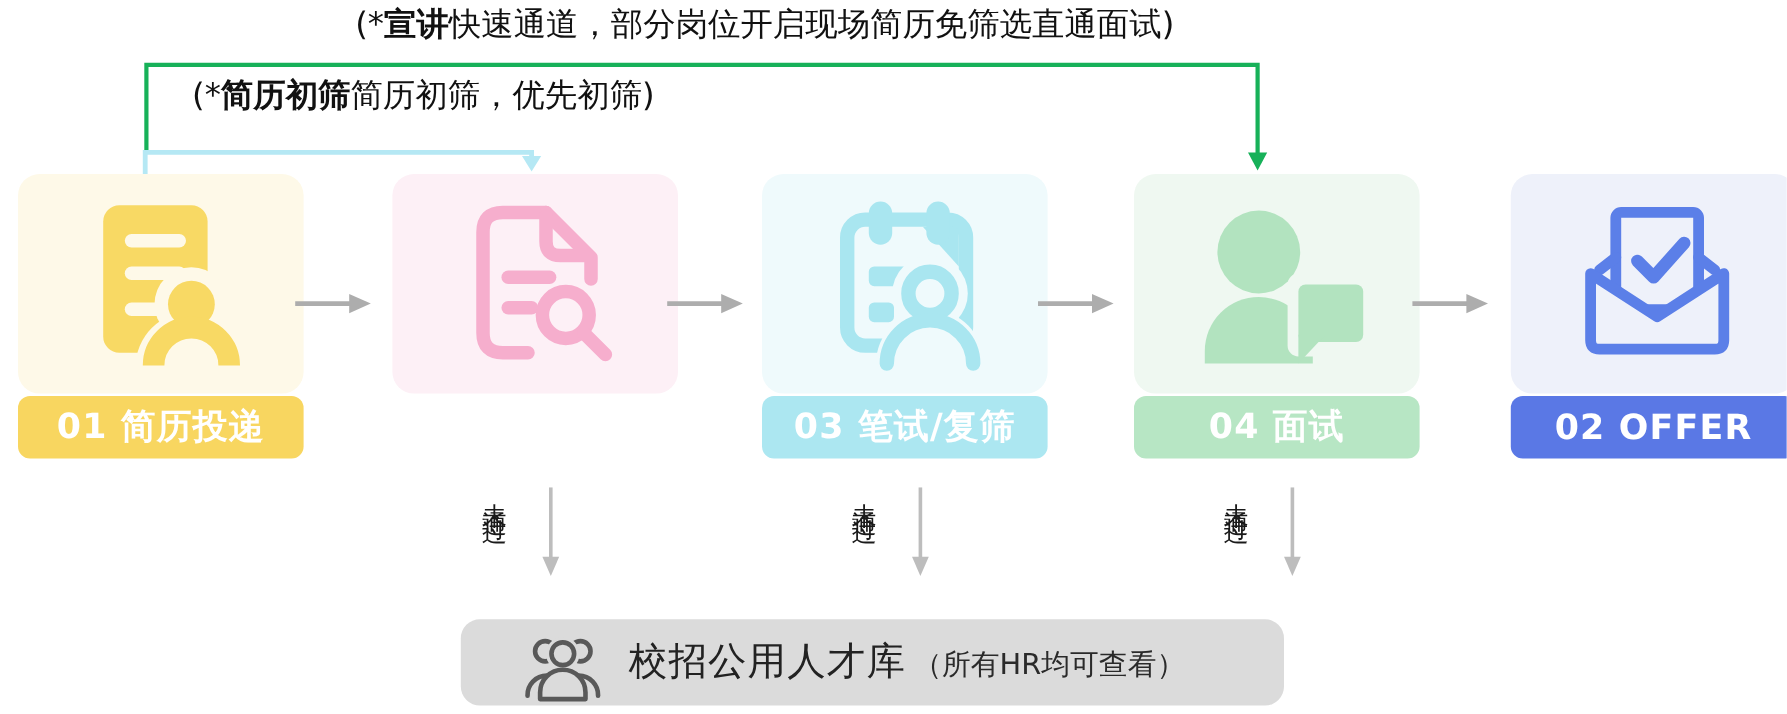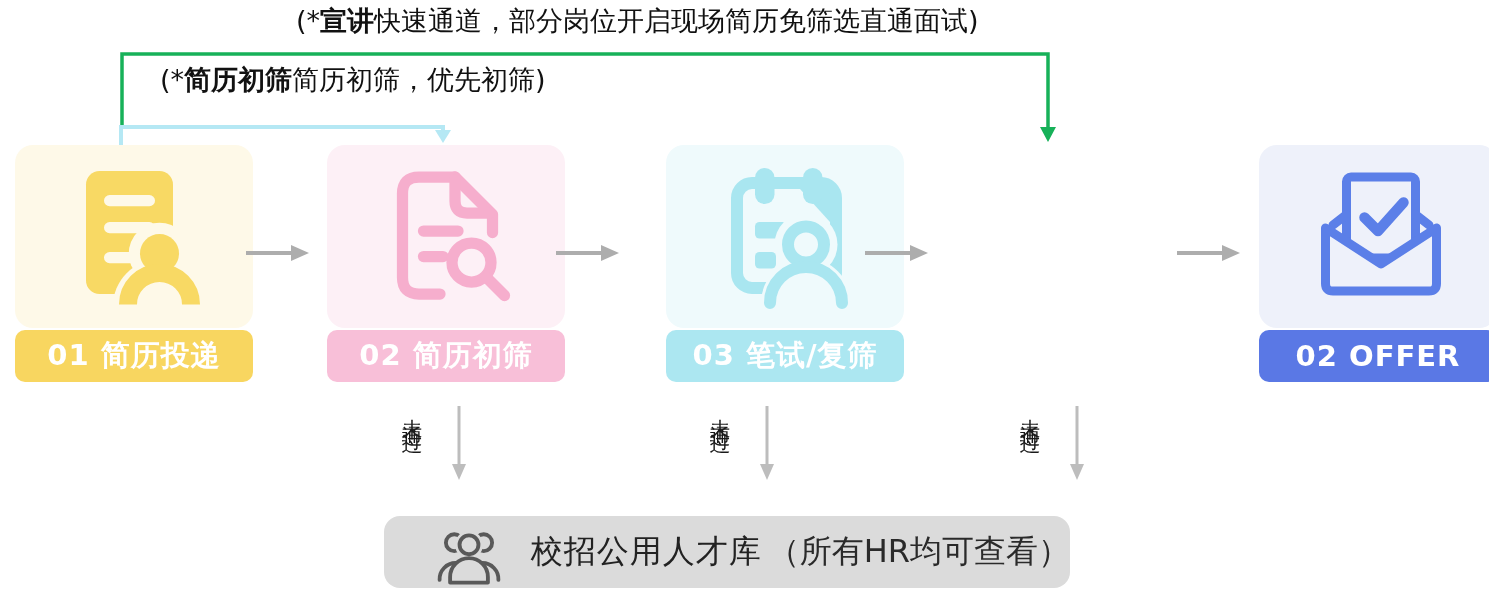--- a/index.html
+++ b/index.html
@@ -15,42 +15,42 @@
   
   .lines-overlay{position:absolute;left:0;top:0;width:1489px;height:150px;}
 
   
   .stage{position:absolute;top:145px;width:238px;display:flex;flex-direction:column;gap:2px;padding-left:12px;}
   .stage .icon-area{height:183px;border-radius:18px;display:flex;align-items:center;justify-content:center;}
   .stage .label-bar{height:52px;border-radius:10px;display:flex;align-items:center;justify-content:center;
     color:#ffffff;font-size:29px;font-weight:700;letter-spacing:1px;white-space:nowrap;}
   .s1{left:3px;}   .s1 .icon-area{background:#FEF9E8;} .s1 .label-bar{background:#F8D660;}
   .s2{left:315px;} .s2 .icon-area{background:#FDF0F6;} .s2 .label-bar{background:#F8BFD8;}
-  .s3{left:654px;} .s3 .icon-area{background:#EFFAFC;} .s3 .label-bar{background:#ACE7F1;}
+  .s3{left:623px;} .s3 .icon-area{background:#EFFAFC;} .s3 .label-bar{background:#ACE7F1;}
   .s4{left:933px;} .s4 .icon-area{background:#EFF8F1;} .s4 .label-bar{background:#B7E6C4;}
   .s5{left:1247px;}.s5 .icon-area{background:#EEF1FA;} .s5 .label-bar{background:#5A78E5;}
 
   
   .h-arrow{position:absolute;top:241px;width:66px;height:24px;}
   .h1{left:245px;} .h2{left:555px;} .h3{left:864px;} .h4{left:1176px;}
 
   
   .fail-group{position:absolute;top:402px;width:128px;display:flex;justify-content:center;gap:26px;}
   .f2{left:370px;} .f3{left:678px;} .f4{left:988px;}
   .fail-text{writing-mode:vertical-rl;text-orientation:upright;font-size:21px;letter-spacing:7px;
     color:#1a1a1a;line-height:24px;}
   .fail-arrow{margin-top:4px;}
 
   
   .talent-pool{position:absolute;left:384px;top:516px;width:686px;height:72px;background:#DBDBDB;
-    border-radius:16px;display:flex;align-items:center;padding-left:50px;box-sizing:border-box;justify-content:space-between;}
+    border-radius:16px;display:flex;align-items:center;padding-left:50px;box-sizing:border-box;}
   .talent-pool .pool-icon{width:70px;height:70px;margin-top:8px;flex:0 0 auto;}
   .pool-text{display:flex;align-items:baseline;margin-left:20px;white-space:nowrap;}
   .pool-title{font-size:32px;color:#222;letter-spacing:1px;}
-  .pool-sub{font-size:32px;color:#2a2a2a;margin-left:6px;}
+  .pool-sub{font-size:24px;color:#2a2a2a;margin-left:6px;}
 </style>
 </head>
 <body>
 
 <div class="canvas">
 
   <svg class="lines-overlay" viewBox="0 0 1489 150">
     <path d="M122,126 V54 H1048 V128" fill="none" stroke="#17B159" stroke-width="3.5"></path>
     <polygon points="1040,127 1056,127 1048,142" fill="#17B159"></polygon>
     <path d="M121,146 V127 H443 V131" fill="none" stroke="#B5E8F4" stroke-width="4"></path>
@@ -87,41 +87,52 @@
           <path d="M56,10 H32 Q21,10 21,21 V77 Q21,88 32,88 H46"></path>
           <path d="M56,10 L81,35 V47"></path>
           <path d="M56,12 V26 Q56,34 64,34 H79"></path>
           <path d="M35,46 H58"></path>
           <path d="M35,63 H48"></path>
         </g>
         <circle cx="67" cy="67" r="13" stroke="#F6AECD" stroke-width="7.5" fill="#FDF0F6"></circle>
         <path d="M77,77 L89,89" stroke="#F6AECD" stroke-width="7.5" stroke-linecap="round"></path>
       </svg>
     </div>
-    <div class="label-bar">02 简历初筛</div>
   </div>
 
   <div class="stage s3">
     <div class="icon-area">
       <svg width="150" height="150" viewBox="0 0 100 100">
         <rect x="18" y="14" width="66" height="70" rx="10" stroke="#A9E6F0" stroke-width="8" fill="none"></rect>
         <path d="M60,18 L76,18 Q80,18 80,22 L80,40 Z" fill="#A9E6F0"></path>
         <rect x="30" y="4" width="13" height="24" rx="6.5" fill="#A9E6F0"></rect>
         <rect x="62" y="4" width="13" height="24" rx="6.5" fill="#A9E6F0"></rect>
         <rect x="30" y="40" width="26" height="11" rx="3" fill="#A9E6F0"></rect>
         <rect x="30" y="60" width="14" height="11" rx="3" fill="#A9E6F0"></rect>
         <circle cx="64" cy="55" r="21" fill="#EFFAFC"></circle>
         <path d="M34,94 A30,30 0 0 1 94,94 Z" fill="#EFFAFC"></path>
         <circle cx="64" cy="55" r="12" stroke="#A9E6F0" stroke-width="8" fill="#EFFAFC"></circle>
         <path d="M40,94 A24,24 0 0 1 88,94" stroke="#A9E6F0" stroke-width="8" fill="none" stroke-linecap="round"></path>
       </svg>
     </div>
     <div class="label-bar">03 笔试/复筛</div>
   </div>
 
+  <div class="stage s4">
+    <div class="icon-area">
+      <svg width="150" height="150" viewBox="0 0 100 100">
+        <circle cx="40" cy="32" r="23" fill="#B2E3BF"></circle>
+        <path d="M10,94 V87 A30,30 0 0 1 70,87 V94 Z" fill="#B2E3BF"></path>
+        <rect x="56" y="44" width="46" height="46" rx="6" fill="#EFF8F1"></rect>
+        <rect x="62" y="50" width="36" height="32" rx="4" fill="#B2E3BF"></rect>
+        <polygon points="62,78 62,94 77,78" fill="#B2E3BF"></polygon>
+      </svg>
+    </div>
+    <div class="label-bar">04 面试</div>
+  </div>
 
   <div class="stage s5">
     <div class="icon-area">
       <svg width="150" height="150" viewBox="0 0 100 100">
         <rect x="29" y="10" width="46" height="54" rx="3" fill="#EEF1FA" stroke="#5B7FE8" stroke-width="6"></rect>
         <path d="M41,37 L50,46 L67,27" stroke="#5B7FE8" stroke-width="7" fill="none" stroke-linecap="round" stroke-linejoin="round"></path>
         <path d="M20,42 L29,35 M84,42 L75,35" stroke="#5B7FE8" stroke-width="6" stroke-linecap="round"></path>
         <path d="M15,44 L52,68 L89,44 L89,81 Q89,86 84,86 L20,86 Q15,86 15,81 Z" fill="#EEF1FA" stroke="#5B7FE8" stroke-width="6" stroke-linejoin="round"></path>
       </svg>
     </div>

